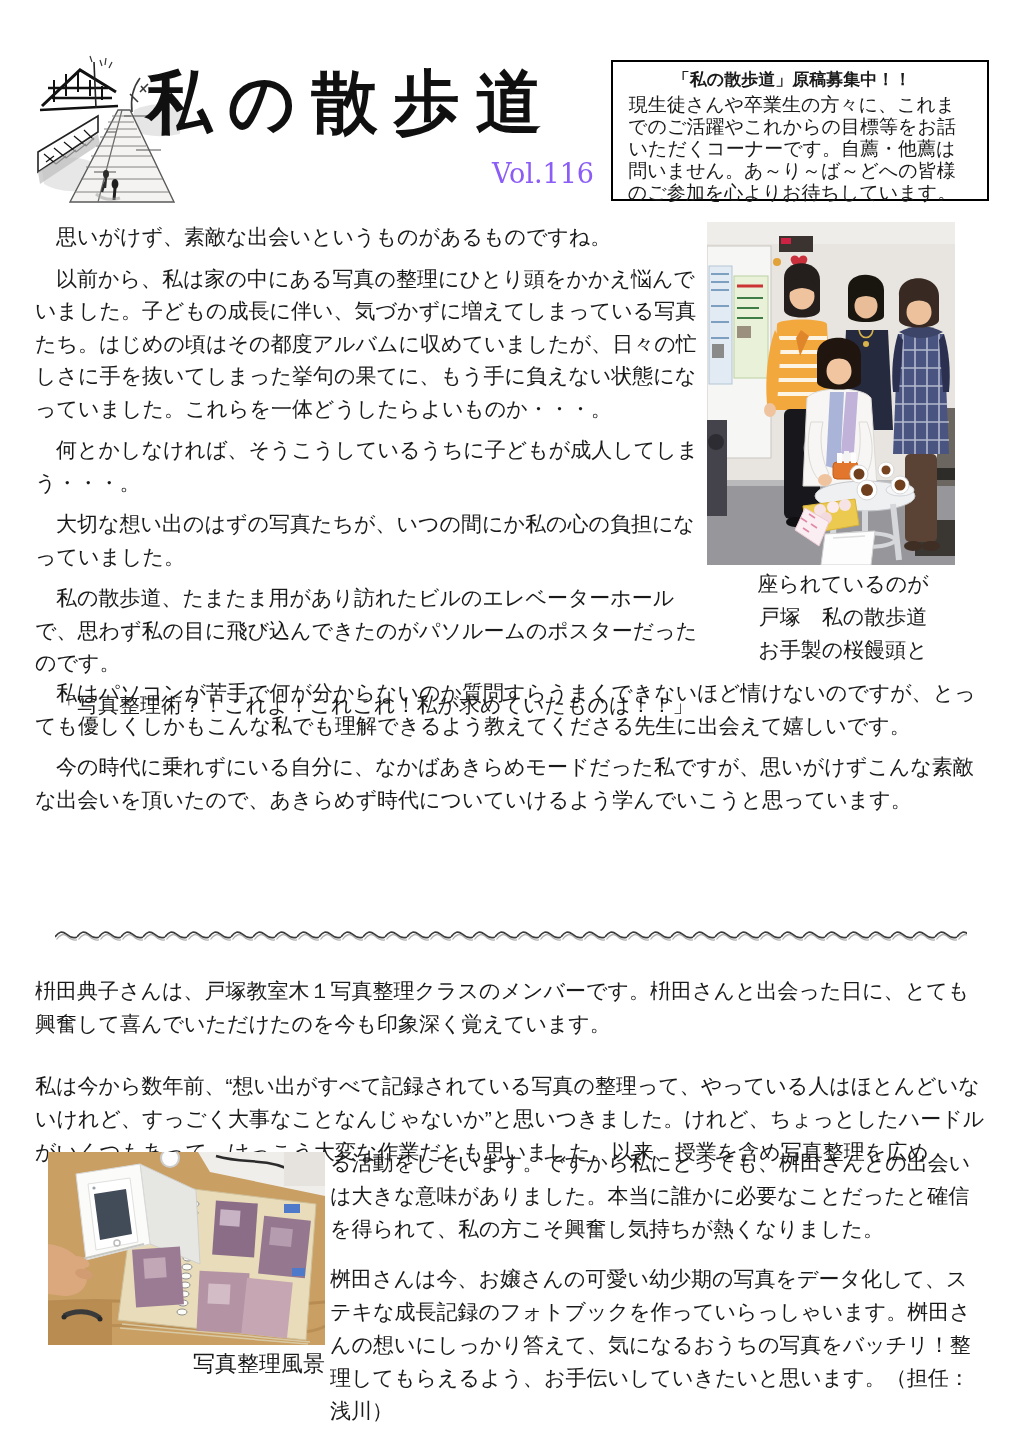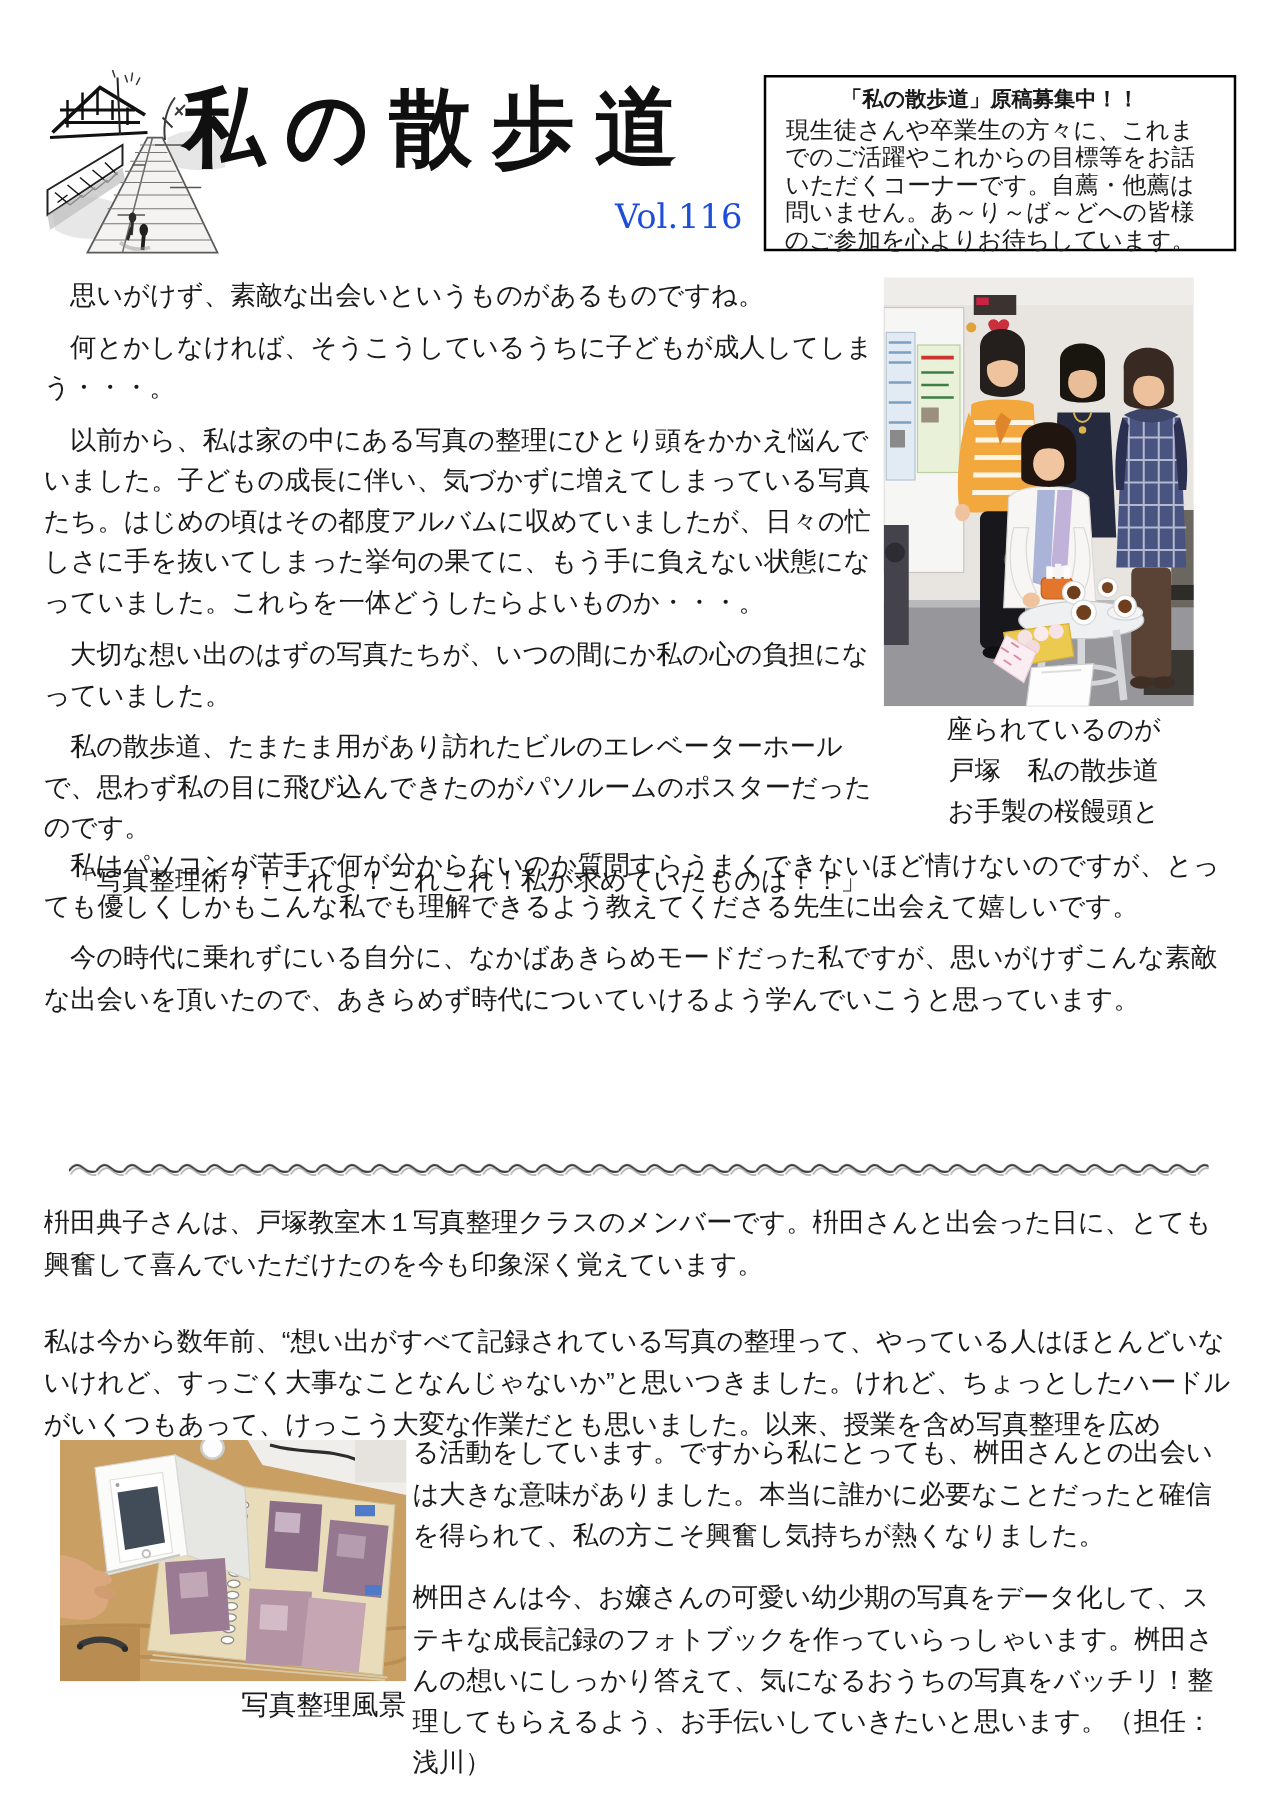--- a/index.html
+++ b/index.html
@@ -10,42 +10,42 @@
   
   .sketch{position:absolute;left:36px;top:52px;width:150px;height:152px;}
   .masthead-title{
     position:absolute;left:146px;top:58px;width:450px;height:100px;
     font-family:"DejaVu Serif","Liberation Serif",serif;font-weight:700;
     font-size:66px;letter-spacing:16px;white-space:nowrap;color:#101010;
     transform:scaleY(1.05);
   }
   .masthead-vol{
     position:absolute;left:492px;top:158px;
-    font-family:"DejaVu Serif","Liberation Serif",serif;font-size:27px;color:#1d4ed8;
+    font-family:"DejaVu Serif","Liberation Serif",serif;font-size:27px;color:#8b5cf6;
   }
   .recruit-box{
     position:absolute;left:611px;top:60px;width:378px;height:141px;
     border:2px solid #000;box-sizing:border-box;padding:5px 25px 4px 9px;
   }
   .recruit-title{text-align:center;font-weight:700;font-size:17px;margin:1px 0 3px 0;}
   .recruit-body{font-size:19px;line-height:22px;word-break:break-all;text-align:center;}
   
   .article-left{position:absolute;left:35px;top:221px;width:676px;font-size:21px;line-height:32.5px;word-break:break-all;}
   .article-left p{margin:0 0 9px 0;text-indent:21px;}
   .article-full{position:absolute;left:35px;top:677px;width:942px;font-size:21px;line-height:32.5px;word-break:break-all;}
   .article-full p{margin:0 0 9px 0;text-indent:21px;}
   .photo-women{position:absolute;left:707px;top:222px;width:248px;height:343px;}
   .photo-women svg{display:block;width:100%;height:100%;}
   .women-caption{position:absolute;left:722px;top:567px;width:242px;text-align:center;font-size:21px;line-height:33px;}
   
   .divider{position:absolute;left:55px;top:929px;width:912px;height:18px;}
   
   .closing-a{position:absolute;left:35px;top:962px;width:952px;font-size:21px;line-height:33px;word-break:break-all;}
   .closing-a p{margin:0;}
-  .closing-a p.gap{margin-bottom:29px;}
+  .closing-a p.gap{margin-bottom:29px;margin-top:12px;}
   .closing-b{position:absolute;left:330px;top:1146px;width:648px;font-size:21px;line-height:33px;word-break:break-all;}
   .closing-b p{margin:0;}
   .closing-b p.gap{margin-bottom:17px;}
   .photo-scan{position:absolute;left:48px;top:1152px;width:277px;height:193px;}
   .photo-scan svg{display:block;width:100%;height:100%;}
   .scan-caption{position:absolute;left:48px;top:1349px;width:277px;text-align:right;font-size:22px;}
 </style>
 </head>
 <body>
 
@@ -86,22 +86,22 @@
   <div class="masthead-title">私の散歩道</div>
   <div class="masthead-vol">Vol.116</div>
 
   <div class="recruit-box">
     <div class="recruit-title">「私の散歩道」原稿募集中！！</div>
     <div class="recruit-body">現生徒さんや卒業生の方々に、これまでのご活躍やこれからの目標等をお話いただくコーナーです。自薦・他薦は問いません。あ～り～ば～どへの皆様のご参加を心よりお待ちしています。</div>
   </div>
 
   <div class="article-left">
     <p>思いがけず、素敵な出会いというものがあるものですね。</p>
+    <p>以前から、私は家の中にある写真の整理にひとり頭をかかえ悩んでいました。子どもの成長に伴い、気づかずに増えてしまっている写真たち。はじめの頃はその都度アルバムに収めていましたが、日々の忙しさに手を抜いてしまった挙句の果てに、もう手に負えない状態になっていました。これらを一体どうしたらよいものか・・・。</p>
     <p>何とかしなければ、そうこうしているうちに子どもが成人してしまう・・・。</p>
-    <p>以前から、私は家の中にある写真の整理にひとり頭をかかえ悩んでいました。子どもの成長に伴い、気づかずに増えてしまっている写真たち。はじめの頃はその都度アルバムに収めていましたが、日々の忙しさに手を抜いてしまった挙句の果てに、もう手に負えない状態になっていました。これらを一体どうしたらよいものか・・・。</p>
     <p>大切な想い出のはずの写真たちが、いつの間にか私の心の負担になっていました。</p>
     <p>私の散歩道、たまたま用があり訪れたビルのエレベーターホールで、思わず私の目に飛び込んできたのがパソルームのポスターだったのです。</p>
     <p>「写真整理術？！これよ！これこれ！私が求めていたものは！！」</p>
   </div>
 
   <div class="photo-women">
     <svg viewBox="0 0 248 343" preserveAspectRatio="none" xmlns="http://www.w3.org/2000/svg">
       <rect width="248" height="343" fill="#e8e5e0"></rect>
       <rect width="248" height="22" fill="#efede9"></rect>
       <rect y="262" width="248" height="81" fill="#97969b"></rect>

